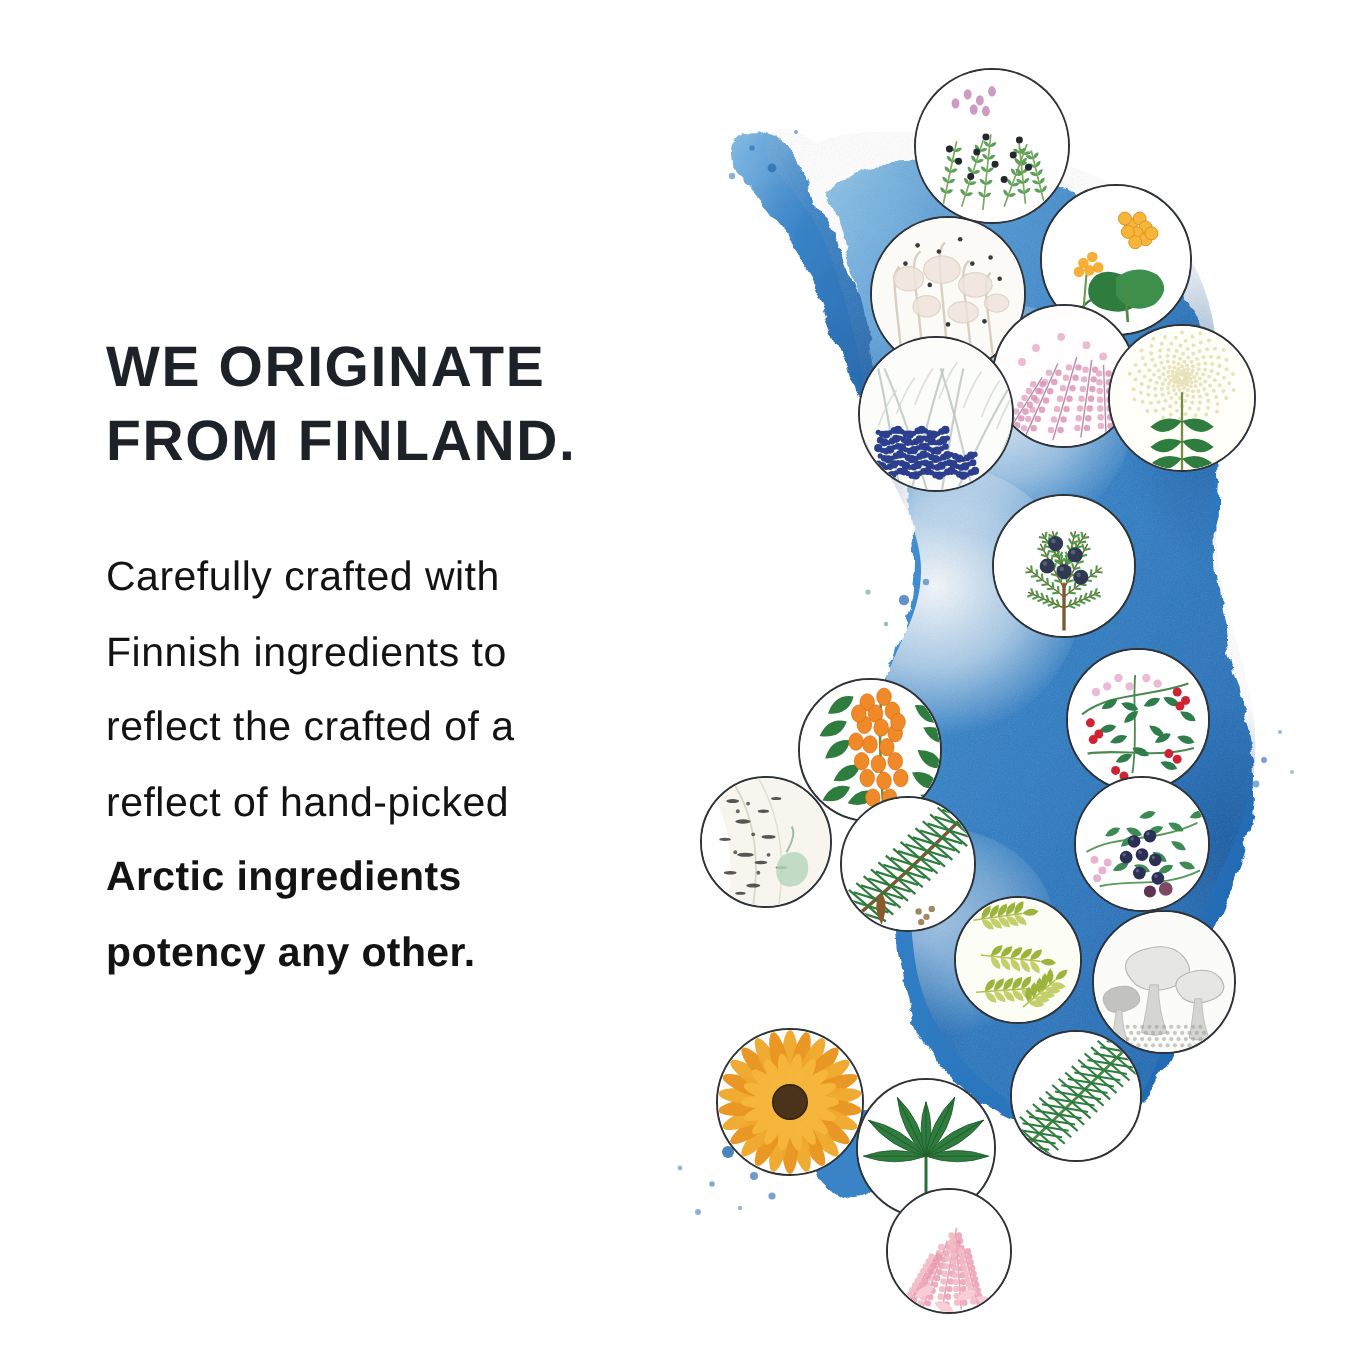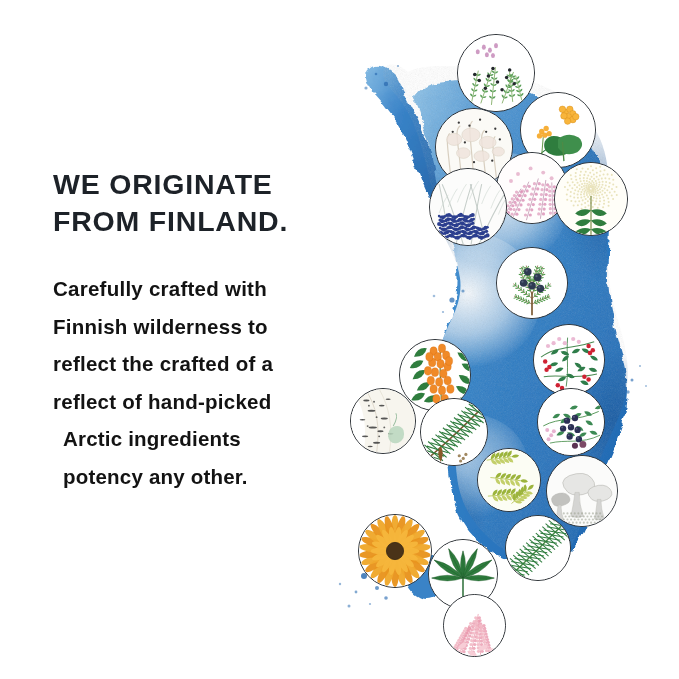--- a/index.html
+++ b/index.html
@@ -12,23 +12,23 @@
 
   
   #copy{position:absolute;left:53px;top:166px;width:300px;}
   #headline{
     font-size:28.5px;font-weight:700;letter-spacing:.8px;line-height:1.30;
     color:#1d2228;margin:0 0 30px 0;white-space:pre-line;
   }
   #body-copy{margin:0;}
   .body-line{
     font-size:20.5px;line-height:37.5px;color:#131313;
-    letter-spacing:.25px;font-weight:700;white-space:pre;
+    letter-spacing:.25px;font-weight:400;white-space:pre;
   }
-  .body-line.bold{font-weight:700;letter-spacing:.2px;margin-left:10px;}
+  .body-line.bold{font-weight:700;letter-spacing:.2px;}
 
   
   #artwork{position:absolute;left:0;top:0;width:679px;height:679px;}
   svg.art{position:absolute;left:0;top:0;width:679px;height:679px;overflow:visible;}
 
   
   .medallion{
     position:absolute;border-radius:50%;
     border:1.1px solid #2e3338;
     background:#ffffff;
@@ -216,21 +216,21 @@
         <circle cx="340" cy="584" r="1.2" opacity=".5"></circle>
       </g>
     </svg>
   </div>
 
   <div id="copy">
     <h1 id="headline">WE ORIGINATE
 FROM FINLAND.</h1>
     <div id="body-copy">
       <div class="body-line">Carefully crafted with</div>
-      <div class="body-line">Finnish wilderness to</div>
+      <div class="body-line">Finnish ingredients to</div>
       <div class="body-line">reflect the crafted of a</div>
       <div class="body-line">reflect of hand-picked</div>
       <div class="body-line bold">Arctic ingredients</div>
       <div class="body-line bold">potency any other.</div>
     </div>
   </div>
 
   <div id="medallions">
       <div class="medallion" style="left: 457px; top: 34px; width: 78px; height: 78px; z-index: 10;">
         <div class="inner">

